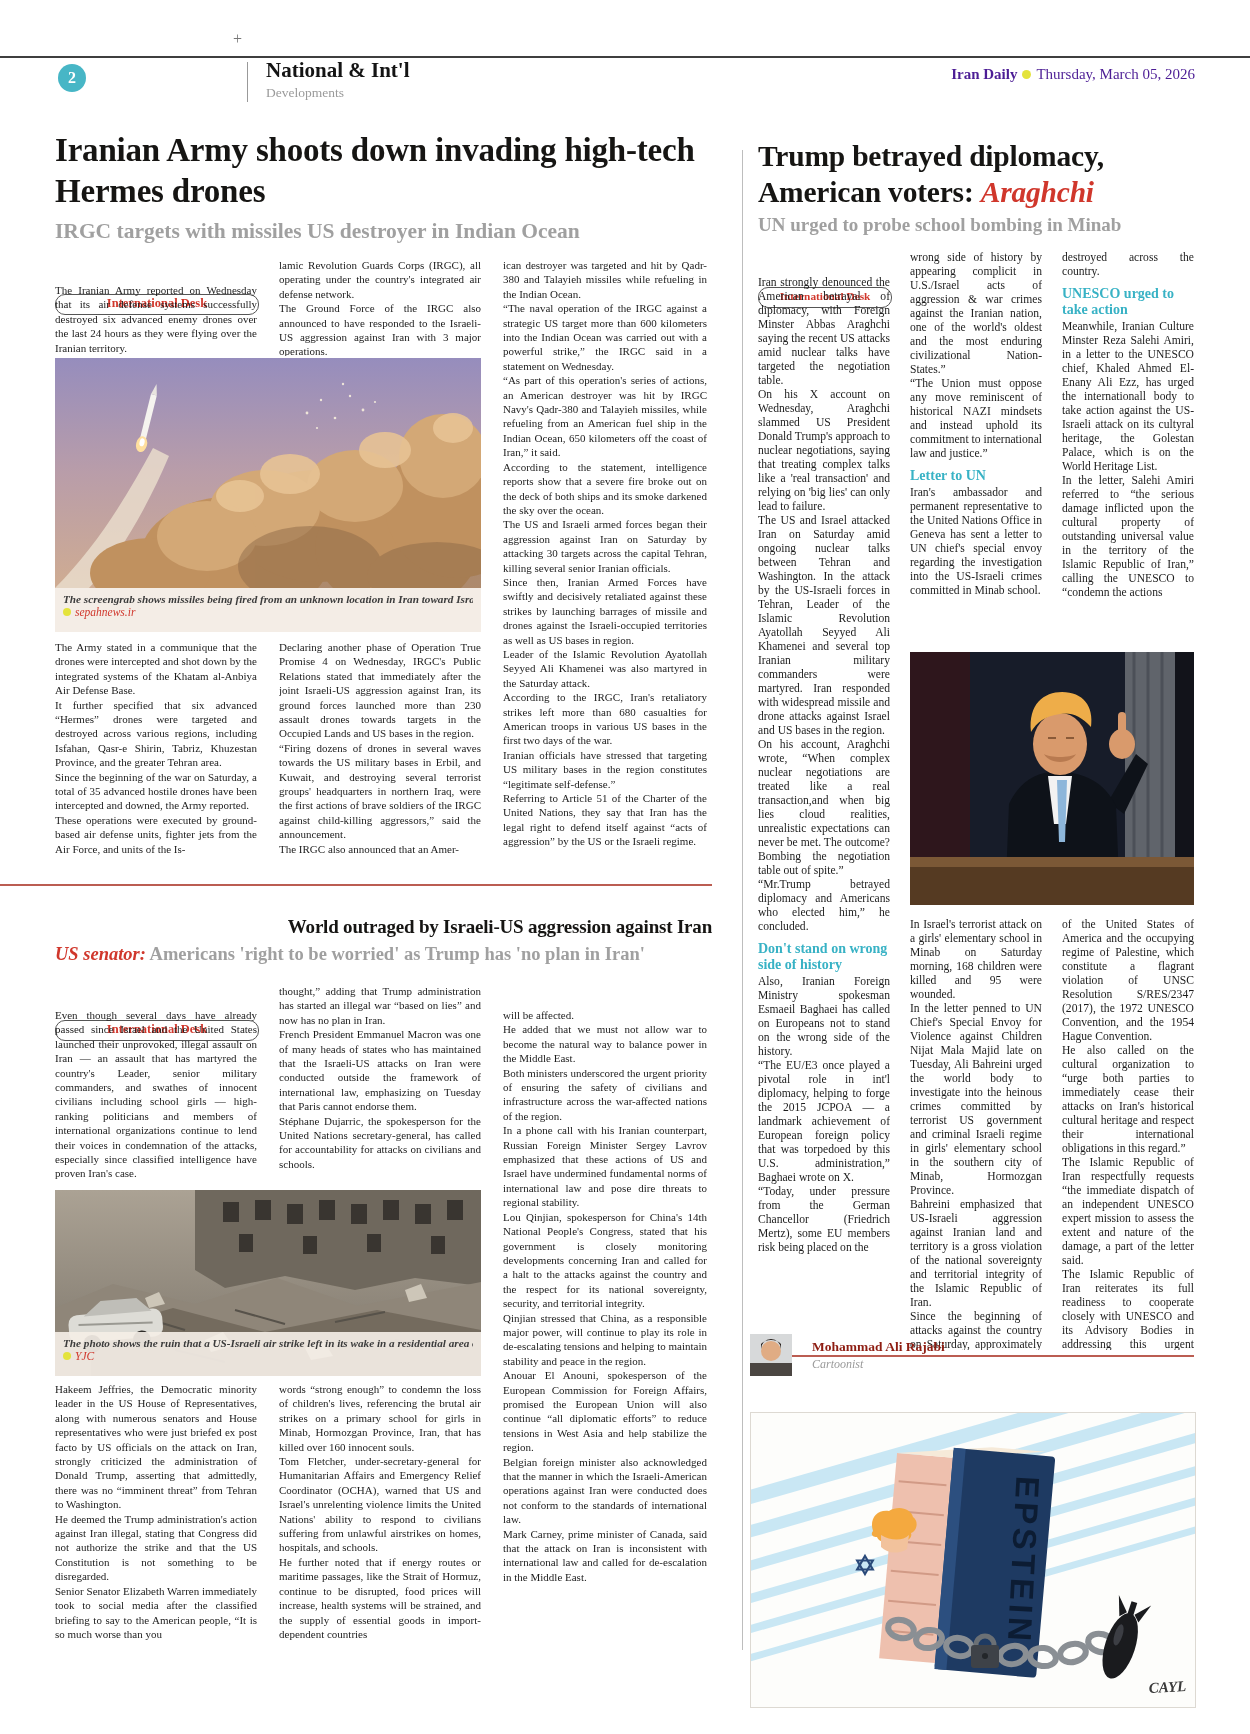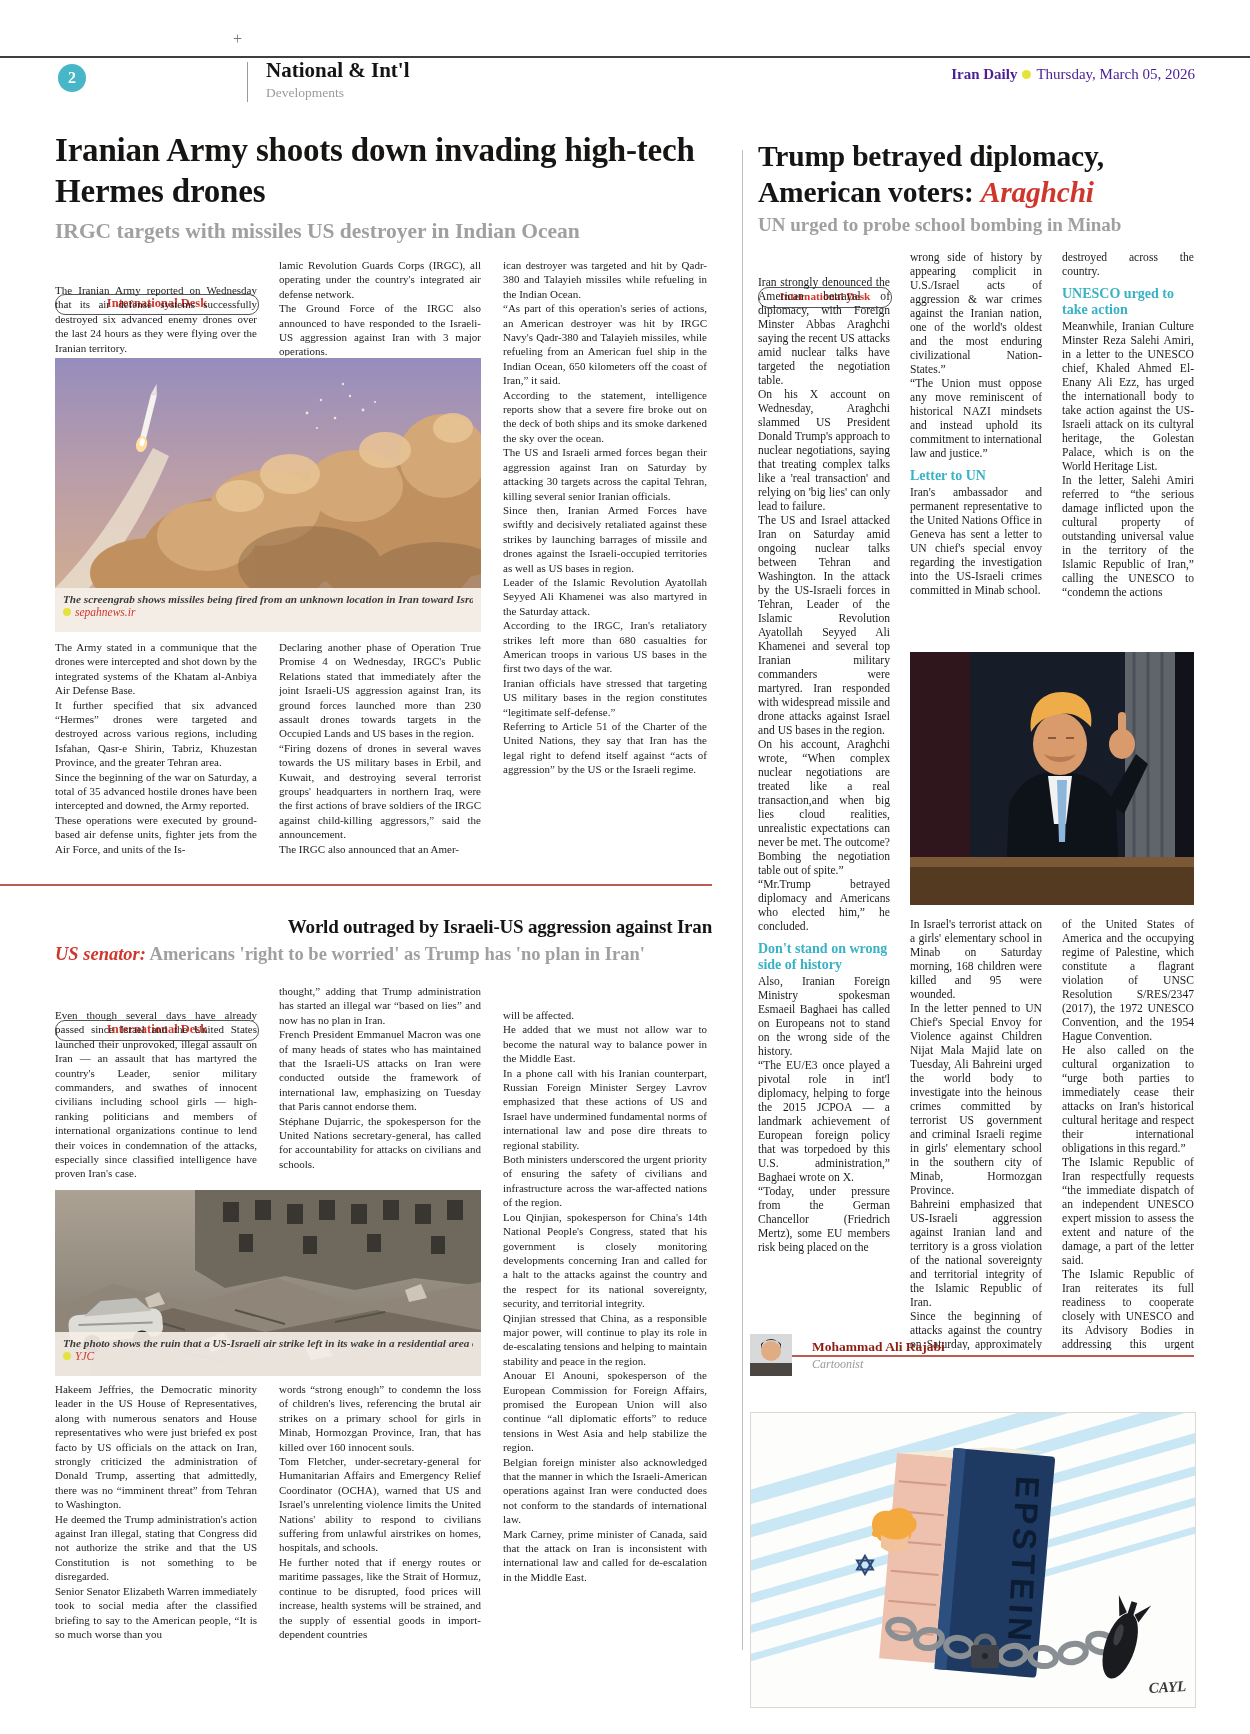--- a/index.html
+++ b/index.html
@@ -142,20 +142,21 @@
         <p class="para">Since the beginning of the war on Saturday, a total of 35 advanced hostile drones have been intercepted and downed, the Army reported.</p>
         <p class="para">These operations were executed by ground-based air defense units, fighter jets from the Air Force, and units of the Is-</p>
       </div>
     <div class="col left-body" style="left:279px;top:640px;width:202px;height:243px;">
         <p class="para">Declaring another phase of Operation True Promise 4 on Wednesday, IRGC's Public Relations stated that immediately after the joint Israeli-US aggression against Iran, its ground forces launched more than 230 assault drones towards targets in the Occupied Lands and US bases in the region.</p>
         <p class="para">“Firing dozens of drones in several waves towards the US military bases in Erbil, and Kuwait, and destroying several terrorist groups' headquarters in northern Iraq, were the first actions of brave soldiers of the IRGC against child-killing aggressors,” said the announcement.</p>
         <p class="para">The IRGC also announced that an Amer-</p>
       </div>
     <div class="col left-body" style="left:503px;top:258px;width:204px;height:625px;">
         <p class="para">ican destroyer was targeted and hit by Qadr-380 and Talayieh missiles while refueling in the Indian Ocean.</p>
+        <p class="para">“The naval operation of the IRGC against a strategic US target more than 600 kilometers into the Indian Ocean was carried out with a powerful strike,” the IRGC said in a statement on Wednesday.</p>
         <p class="para">“As part of this operation's series of actions, an American destroyer was hit by IRGC Navy's Qadr-380 and Talayieh missiles, while refueling from an American fuel ship in the Indian Ocean, 650 kilometers off the coast of Iran,” it said.</p>
         <p class="para">According to the statement, intelligence reports show that a severe fire broke out on the deck of both ships and its smoke darkened the sky over the ocean.</p>
         <p class="para">The US and Israeli armed forces began their aggression against Iran on Saturday by attacking 30 targets across the capital Tehran, killing several senior Iranian officials.</p>
         <p class="para">Since then, Iranian Armed Forces have swiftly and decisively retaliated against these strikes by launching barrages of missile and drones against the Israeli-occupied territories as well as US bases in region.</p>
         <p class="para">Leader of the Islamic Revolution Ayatollah Seyyed Ali Khamenei was also martyred in the Saturday attack.</p>
         <p class="para">According to the IRGC, Iran's retaliatory strikes left more than 680 casualties for American troops in various US bases in the first two days of the war.</p>
         <p class="para">Iranian officials have stressed that targeting US military bases in the region constitutes “legitimate self-defense.”</p>
         <p class="para">Referring to Article 51 of the Charter of the United Nations, they say that Iran has the legal right to defend itself against “acts of aggression” by the US or the Israeli regime.</p>
       </div>
   </section>
@@ -241,22 +242,22 @@
         <p class="para">Senior Senator Elizabeth Warren immediately took to social media after the classified briefing to say to the American people, “It is so much worse than you</p>
       </div>
     <div class="col left-body" style="left:279px;top:1382px;width:202px;height:266px;">
         <p class="para">words “strong enough” to condemn the loss of children's lives, referencing the brutal air strikes on a primary school for girls in Minab, Hormozgan Province, Iran, that has killed over 160 innocent souls.</p>
         <p class="para">Tom Fletcher, under-secretary-general for Humanitarian Affairs and Emergency Relief Coordinator (OCHA), warned that US and Israel's unrelenting violence limits the United Nations' ability to respond to civilians suffering from unlawful airstrikes on homes, hospitals, and schools.</p>
         <p class="para">He further noted that if energy routes or maritime passages, like the Strait of Hormuz, continue to be disrupted, food prices will increase, health systems will be strained, and the supply of essential goods in import-dependent countries</p>
       </div>
     <div class="col left-body" style="left:503px;top:1008px;width:204px;height:640px;">
         <p class="para">will be affected.</p>
         <p class="para">He added that we must not allow war to become the natural way to balance power in the Middle East.</p>
+        <p class="para">Both ministers underscored the urgent priority of ensuring the safety of civilians and infrastructure across the war-affected nations of the region.</p>
         <p class="para">In a phone call with his Iranian counterpart, Russian Foreign Minister Sergey Lavrov emphasized that these actions of US and Israel have undermined fundamental norms of international law and pose dire threats to regional stability.</p>
-        <p class="para">Both ministers underscored the urgent priority of ensuring the safety of civilians and infrastructure across the war-affected nations of the region.</p>
         <p class="para">Lou Qinjian, spokesperson for China's 14th National People's Congress, stated that his government is closely monitoring developments concerning Iran and called for a halt to the attacks against the country and the respect for its national sovereignty, security, and territorial integrity.</p>
         <p class="para">Qinjian stressed that China, as a responsible major power, will continue to play its role in de-escalating tensions and helping to maintain stability and peace in the region.</p>
         <p class="para">Anouar El Anouni, spokesperson of the European Commission for Foreign Affairs, promised the European Union will also continue “all diplomatic efforts” to reduce tensions in West Asia and help stabilize the region.</p>
         <p class="para">Belgian foreign minister also acknowledged that the manner in which the Israeli-American operations against Iran were conducted does not conform to the standards of international law.</p>
         <p class="para">Mark Carney, prime minister of Canada, said that the attack on Iran is inconsistent with international law and called for de-escalation in the Middle East.</p>
       </div>
   </section>
 
   <div class="v-divider"></div>
 

